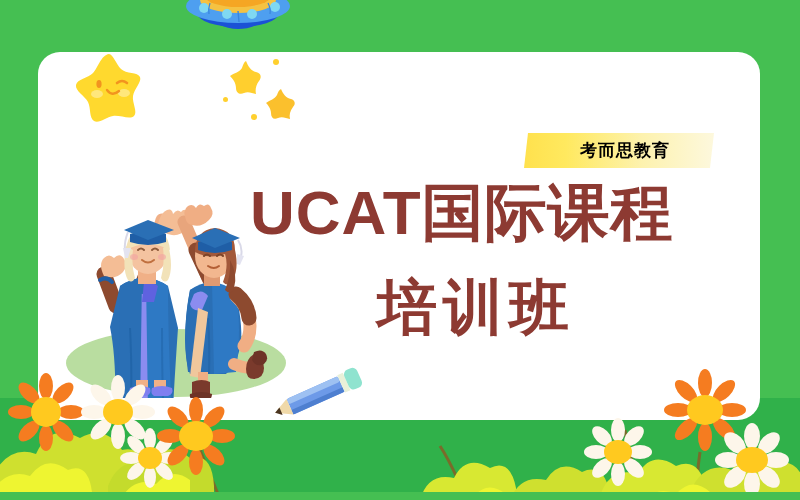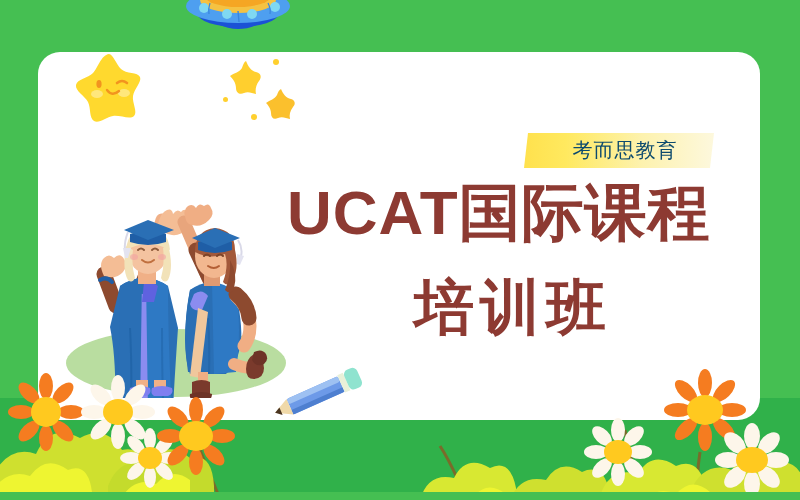--- a/index.html
+++ b/index.html
@@ -103,36 +103,35 @@
     inset: 0;
     background: linear-gradient(90deg, #ffe14d 0%, #ffe95f 22%, #fdf2ae 62%, #fdf8dd 100%);
     clip-path: polygon(4px 0, 100% 0, calc(100% - 4px) 100%, 0 100%);
   }
   .tag-text {
     position: absolute;
     inset: 0;
     display: flex;
     align-items: center;
     justify-content: center;
-    font-size: 20px;
-    font-weight: normal;
-    color: #0c4a6e;
+    font-size: 17px;
+    font-weight: bold;
+    color: #000000;
     letter-spacing: 1px;
     padding-left: 12px;
     box-sizing: border-box;
   }
 
   
   .headline {
     position: absolute;
     left: 250px;
     top: 176px;
     width: 510px;
     color: #8d3a32;
-    margin-left: 37px;
   }
   .headline-line1 {
     font-size: 62px;
     font-weight: bold;
     line-height: 74px;
     letter-spacing: 1px;
     white-space: nowrap;
     color: #8d3a32;
   }
   .headline-line2 {

